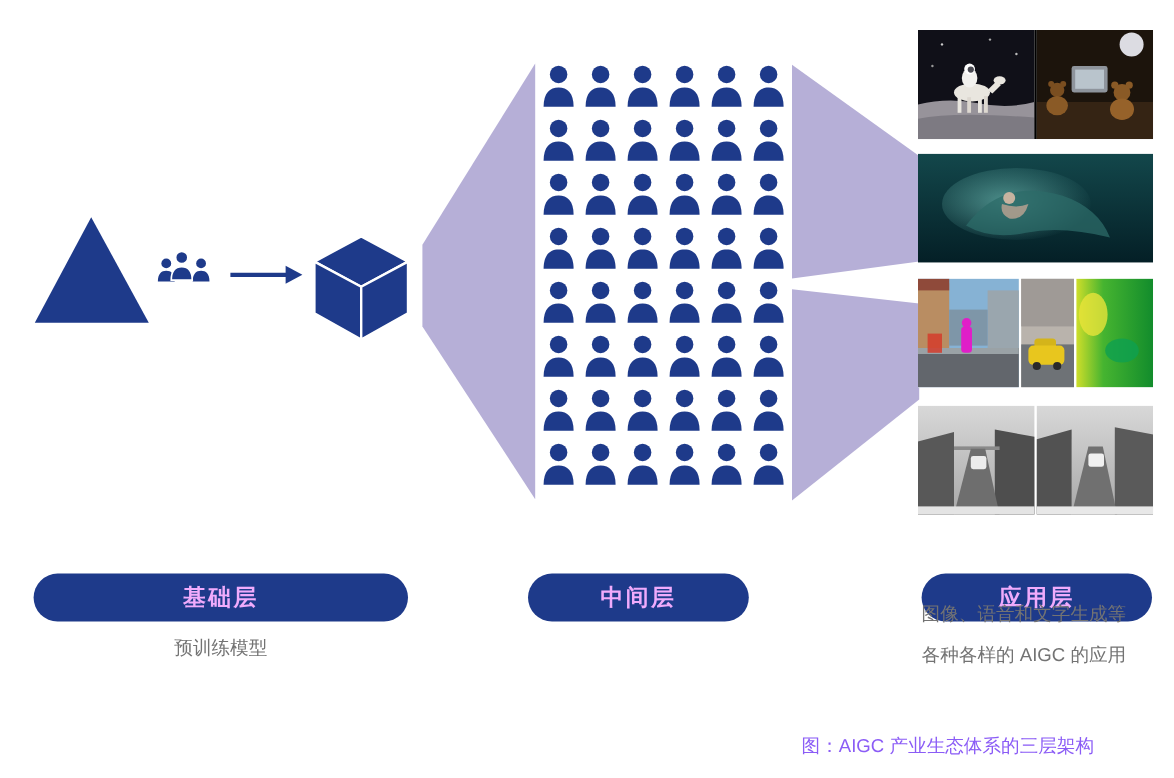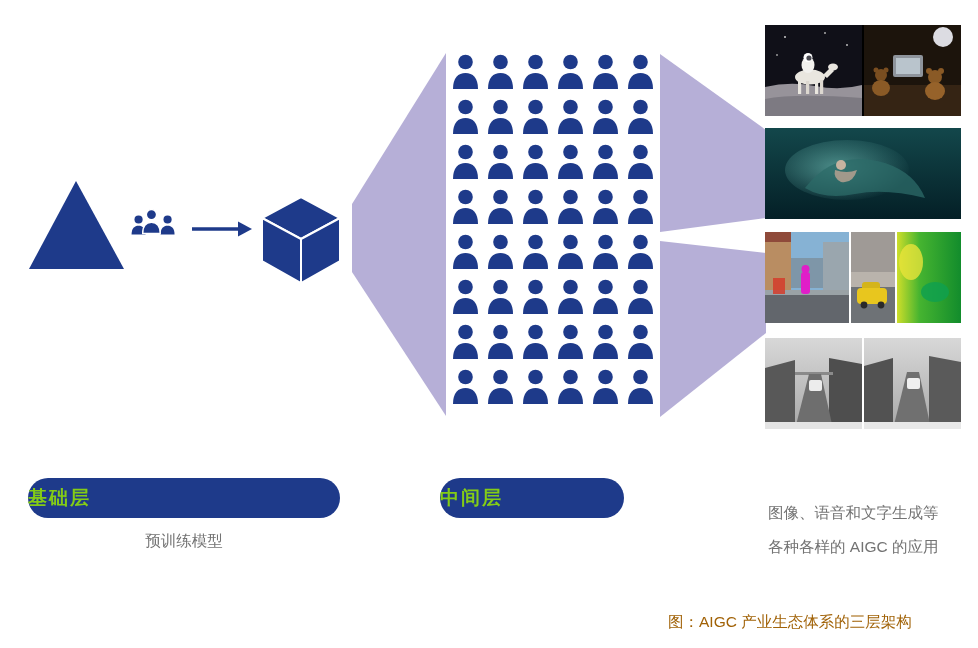--- a/index.html
+++ b/index.html
@@ -20,38 +20,38 @@
   }
   .app-image svg { display:block; }
   #app-image-1 { top:25px; }
   #app-image-2 { top:128px; }
   #app-image-3 { top:232px; }
   #app-image-4 { top:338px; }
 
   .pill {
     position:absolute; top:478px; height:40px;
     background:var(--primary); border-radius:21px;
-    color:#84cc16; font-weight:bold; font-size:19px; letter-spacing:2px;
-    display:flex; align-items:center; 
+    color:#f0abfc; font-weight:bold; font-size:19px; letter-spacing:2px;
+    display:flex; align-items:center; justify-content:center;
   }
   #pill-foundation { left:28px; width:312px; }
   #pill-middle     { left:440px; width:184px;font-family:Liberation Mono, monospace; }
   #pill-application{ left:768px; width:192px; }
 
   .layer-desc {
     position:absolute; font-size:15.5px; color:#737373; line-height:22px;
   }
   #desc-foundation { left:28px; top:530px; width:312px; text-align:center; }
   #desc-middle     { left:400px; top:530px; width:320px; text-align:center; }
   #desc-application{ left:768px; top:502px; width:200px; text-align:left; }
   #desc-application .line { display:block; margin-bottom:12px; }
 
   .figure-caption {
     position:absolute; left:668px; top:612px; width:290px;
-    font-size:15.5px; color:#a16207; text-align:left;
+    font-size:15.5px; color:#8b5cf6; text-align:left;
   }
 </style>
 </head>
 <body>
 
 <div class="canvas">
 
   <svg class="diagram-svg" width="978" height="460" viewBox="0 0 978 460">
     <defs>
       <g id="person">
@@ -247,20 +247,23 @@
       <rect x="99" y="84" width="97" height="7" fill="#e8e8e8"></rect>
     </svg>
   </div>
 
   <div class="pill" id="pill-foundation">
     <span>基础层</span>
   </div>
   <div class="pill" id="pill-middle">
     <span>中间层</span>
   </div>
+  <div class="pill" id="pill-application">
+    <span>应用层</span>
+  </div>
 
   <div class="layer-desc" id="desc-foundation">预训练模型</div>
   <div class="layer-desc" id="desc-application">
     <span class="line">图像、语音和文字生成等</span>
     <span class="line">各种各样的 AIGC 的应用</span>
   </div>
 
   <div class="figure-caption">图：AIGC 产业生态体系的三层架构</div>
 
 </div>

